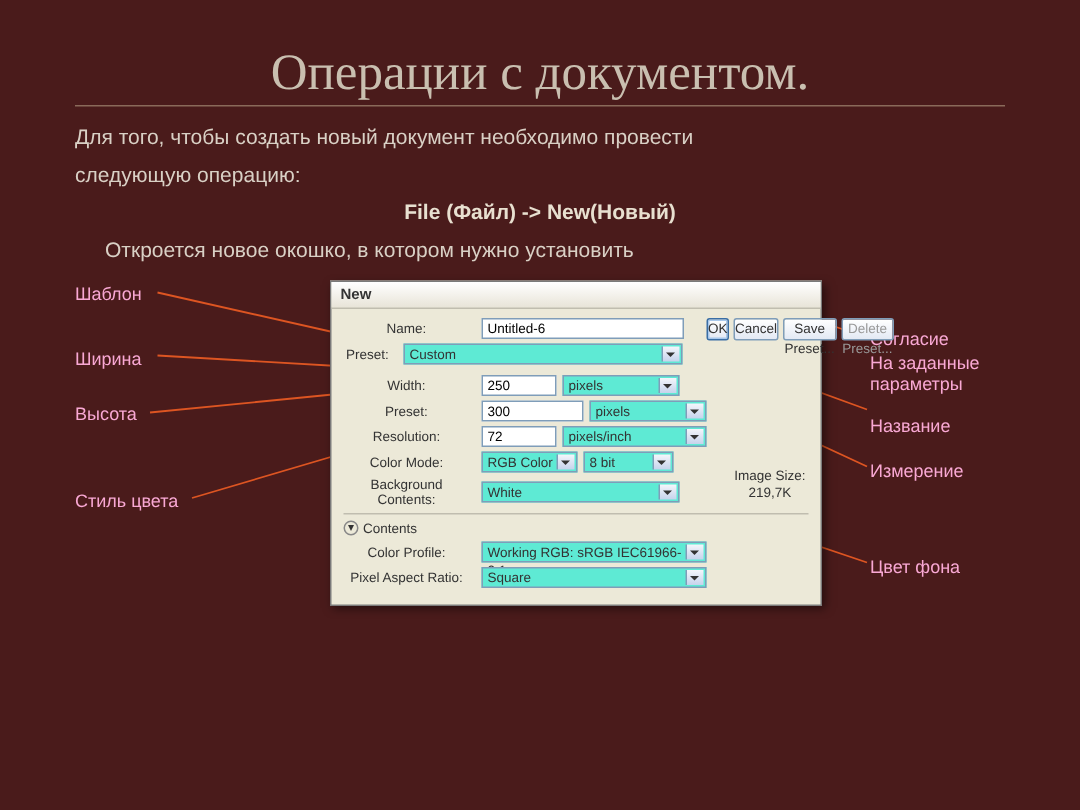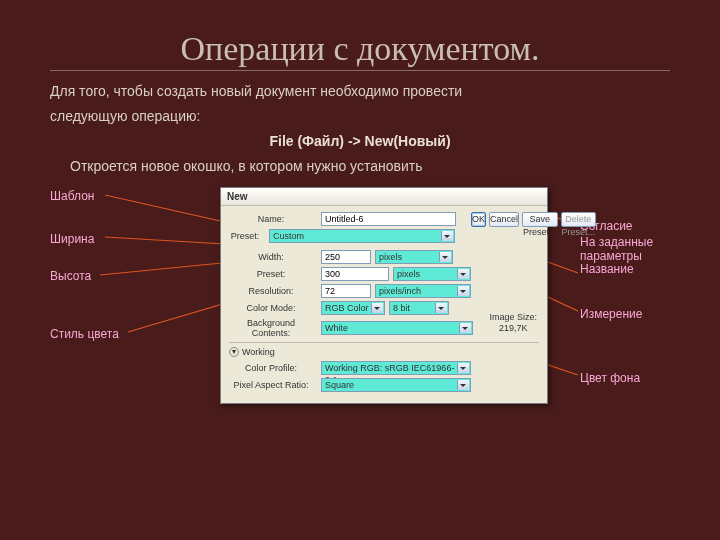--- a/index.html
+++ b/index.html
@@ -47,21 +47,21 @@
 
   <div class="diagram">
 
     <div class="label left" style="left:0;top:12px">Шаблон</div>
     <div class="label left" style="left:0;top:55px">Ширина</div>
     <div class="label left" style="left:0;top:92px">Высота</div>
     <div class="label left" style="left:0;top:150px">Стиль цвета</div>
 
     <div class="label" style="left:530px;top:42px">Согласие</div>
     <div class="label" style="left:530px;top:58px">На заданные параметры</div>
-    <div class="label" style="left:530px;top:85px">Название</div>
+    <div class="label" style="left:530px;top:100px">Название</div>
     <div class="label" style="left:530px;top:130px">Измерение</div>
     <div class="label" style="left:530px;top:194px">Цвет фона</div>
 
     <svg class="arrows">
       <line x1="55" y1="18" x2="188" y2="48"></line>
       <line x1="55" y1="60" x2="192" y2="68"></line>
       <line x1="50" y1="98" x2="192" y2="84"></line>
       <line x1="78" y1="155" x2="210" y2="116"></line>
       <line x1="475" y1="30" x2="528" y2="48"></line>
       <line x1="358" y1="34" x2="528" y2="96"></line>
@@ -107,32 +107,32 @@
           <span class="sel" style="width:96px">pixels/inch</span>
         </div>
         <div class="row">
           <label>Color Mode:</label>
           <span class="sel" style="width:64px">RGB Color</span>
           <span style="width:4px"></span>
           <span class="sel" style="width:60px">8 bit</span>
         </div>
         <div class="row">
           <label>Background Contents:</label>
-          <span class="sel" style="width:152px">White</span>
+          <span class="sel" style="width:132px">White</span>
         </div>
 
         <div class="img-size">
           <div>Image Size:</div>
           <div>219,7K</div>
         </div>
 
         <div class="sep"></div>
         <div class="adv">
           <span class="adv-ico">▾</span>
-          <span>Working</span>
+          <span>Contents</span>
         </div>
         <div class="row">
           <label>Color Profile:</label>
           <span class="sel" style="width:150px">Working RGB: sRGB IEC61966-2.1</span>
         </div>
         <div class="row">
           <label>Pixel Aspect Ratio:</label>
           <span class="sel" style="width:150px">Square</span>
         </div>
       </div>

